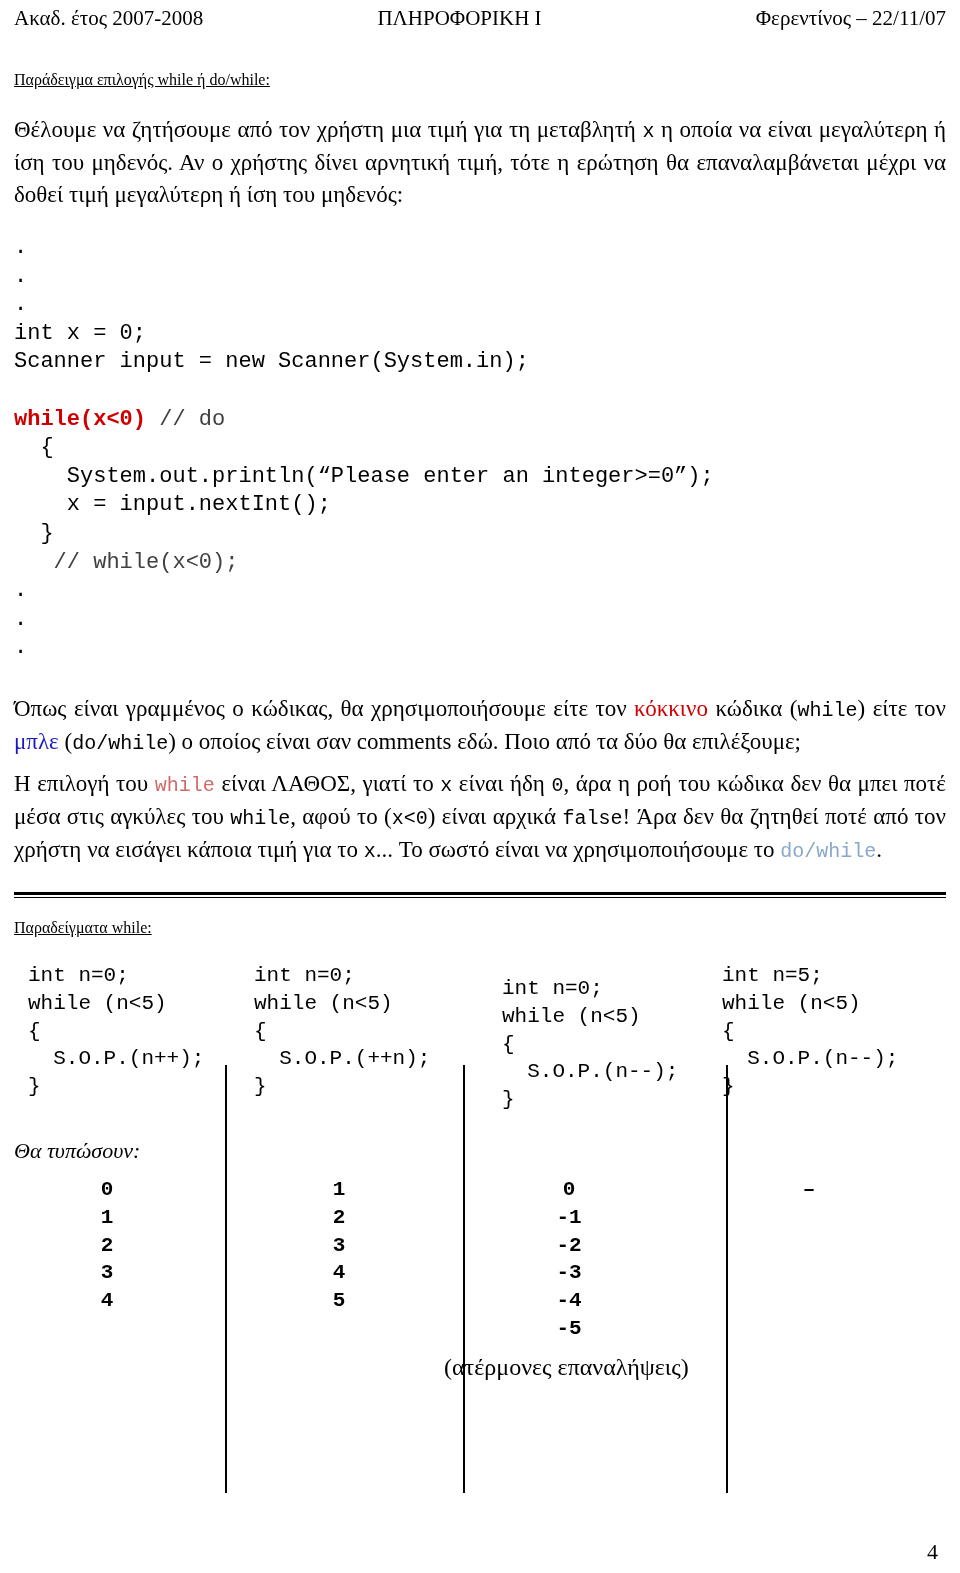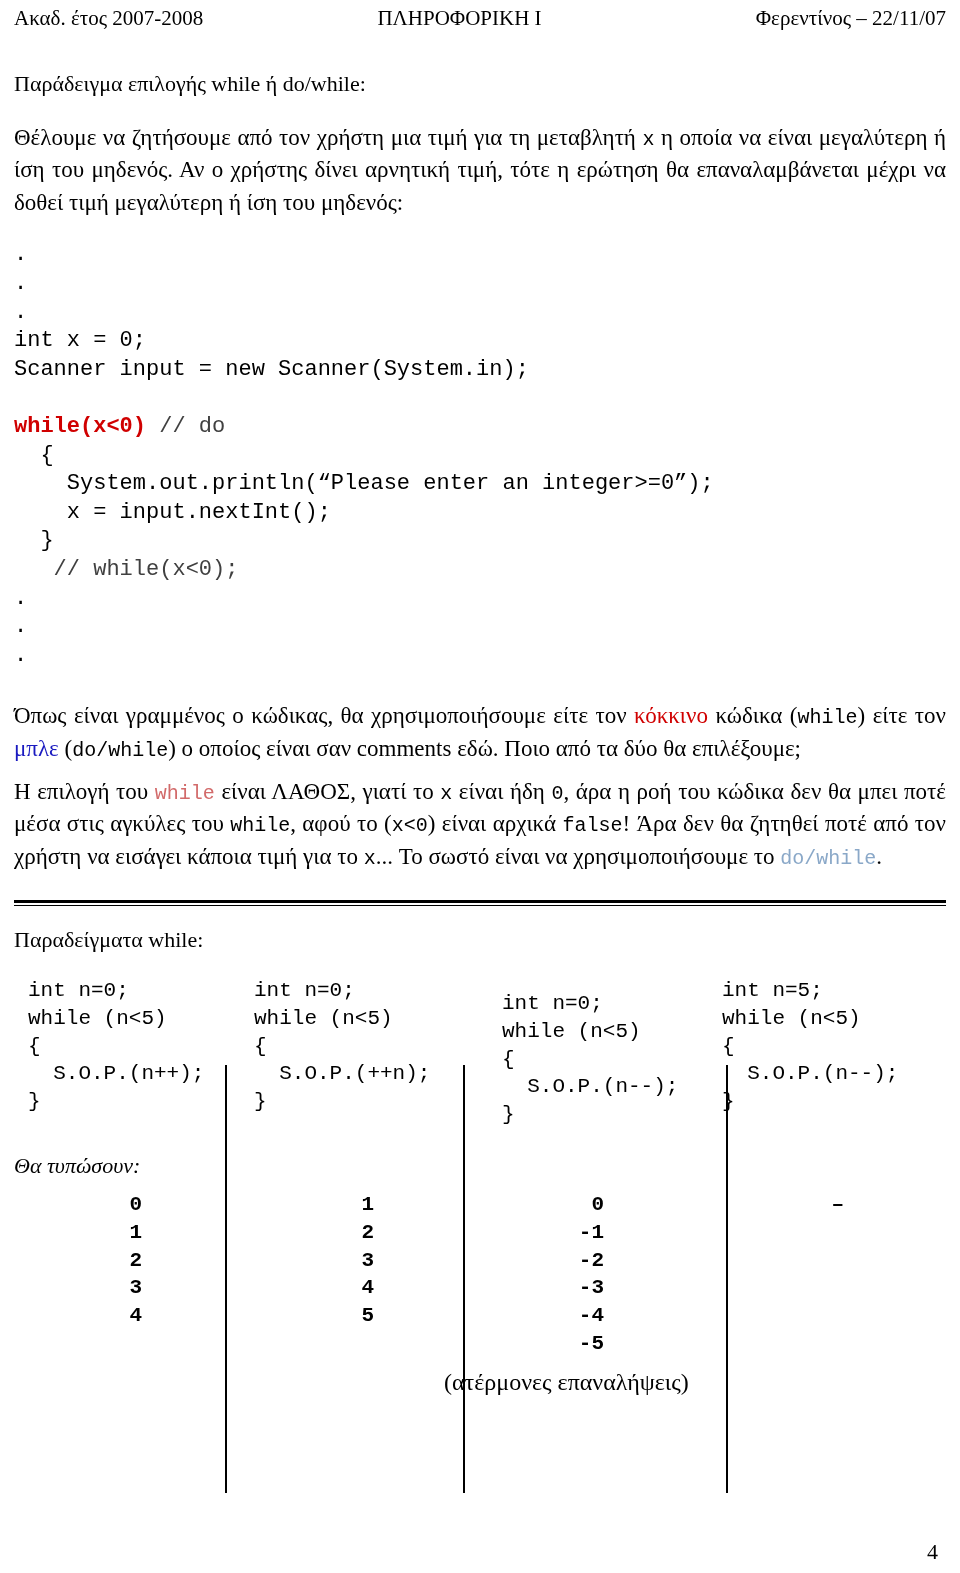--- a/index.html
+++ b/index.html
@@ -35,22 +35,23 @@
   
   .content {
     position: absolute;
     top: 70px;
     left: 14px;
     width: 932px;
   }
 
   
   .section-title {
-    font-size: 22px;
-    font-family: "Liberation Serif", serif;
+    font-size: 16px;
+    font-family: "Liberation Serif", serif;
+    text-decoration: underline;
     margin: 0 0 24px 0;
     line-height: 1.25;
   }
 
   
   .prose {
     font-size: 23px;
     line-height: 1.42;
     text-align: justify;
     margin: 0;
@@ -123,21 +124,21 @@
     height: 200px;
   }
   .out-col {
     position: absolute;
     top: 0;
     font-family: "Liberation Mono", "DejaVu Sans Mono", monospace;
     font-size: 21px;
     font-weight: bold;
     line-height: 1.32;
     white-space: pre;
-    text-align: right;
+    text-align: center;
     width: 70px;
   }
   .out-col.c1 { left: 58px; }
   .out-col.c2 { left: 290px; }
   .out-col.c3 { left: 520px; }
   .out-col.c4 { left: 760px; }
 
   .infinite-note {
     position: absolute;
     left: 430px;

